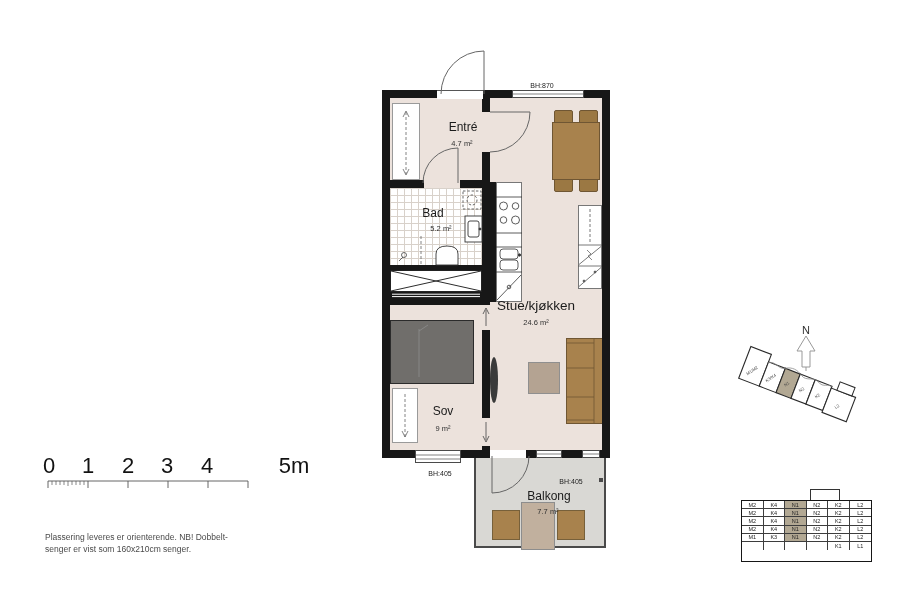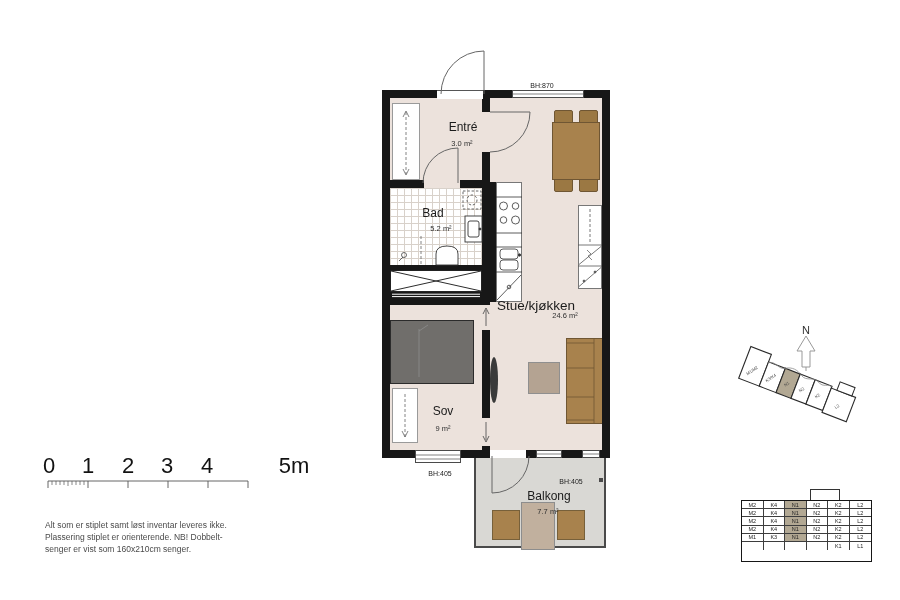--- a/index.html
+++ b/index.html
@@ -254,42 +254,41 @@
         <text x="31" y="15" transform="rotate(-55 31 15)">K3/K4</text>
         <text x="48" y="15" transform="rotate(-55 48 15)">N1</text>
         <text x="64" y="15" transform="rotate(-55 64 15)">N2</text>
         <text x="81" y="15" transform="rotate(-55 81 15)">K2</text>
         <text x="103" y="18" transform="rotate(-55 103 18)">L2</text>
       </g>
     </g>
   </svg>
 
   <div class="lbl room-name" style="left:463px;top:127px;">Entré</div>
-  <div class="lbl room-area" style="left:462px;top:143px;">3.0 m²</div>
+  <div class="lbl room-area" style="left:462px;top:143px;">4.7 m²</div>
   <div class="lbl room-name" style="left:433px;top:213px;">Bad</div>
   <div class="lbl room-area" style="left:432px;top:228px;padding-left:18px;">5.2 m²</div>
   <div class="lbl room-name" style="left:443px;top:411px;">Sov</div>
   <div class="lbl room-area" style="left:443px;top:428px;">9 m²</div>
   <div class="lbl room-name" style="left:536px;top:305px;font-size:13.5px;">Stue/kjøkken</div>
-  <div class="lbl room-area" style="left:536px;top:315px;margin-left:29px;">24.6 m²</div>
+  <div class="lbl room-area" style="left:536px;top:322px;">24.6 m²</div>
   <div class="lbl room-name" style="left:549px;top:496px;">Balkong</div>
   <div class="lbl room-area" style="left:548px;top:511px;">7.7 m²</div>
   <div class="lbl bh" style="left:542px;top:85px;">BH:870</div>
   <div class="lbl bh" style="left:440px;top:473px;">BH:405</div>
   <div class="lbl bh" style="left:571px;top:481px;">BH:405</div>
 
   <div class="scale-num" style="left:49px;">0</div>
   <div class="scale-num" style="left:88px;">1</div>
   <div class="scale-num" style="left:128px;">2</div>
   <div class="scale-num" style="left:167px;">3</div>
   <div class="scale-num" style="left:207px;">4</div>
   <div class="scale-num" style="left:251px;margin-left:43px;">5m</div>
 
-  <div class="disc" style="top:519px;">Alt som er stiplet samt løst inventar leveres ikke.</div>
-  <div class="disc" style="top:531px;">Plassering stiplet er orienterende. NB! Dobbelt-</div>
+  <div class="disc" style="top:531px;">Plassering leveres er orienterende. NB! Dobbelt-</div>
   <div class="disc" style="top:543px;">senger er vist som 160x210cm senger.</div>
 
   <div class="north-n" style="left:806px;top:330px;">N</div>
 
   <div class="stack">
     <div class="stack-topbox"></div>
     <div class="stack-grid">
       <div class="tcell">M2</div>
       <div class="tcell">K4</div>
       <div class="tcell hl">N1</div>

